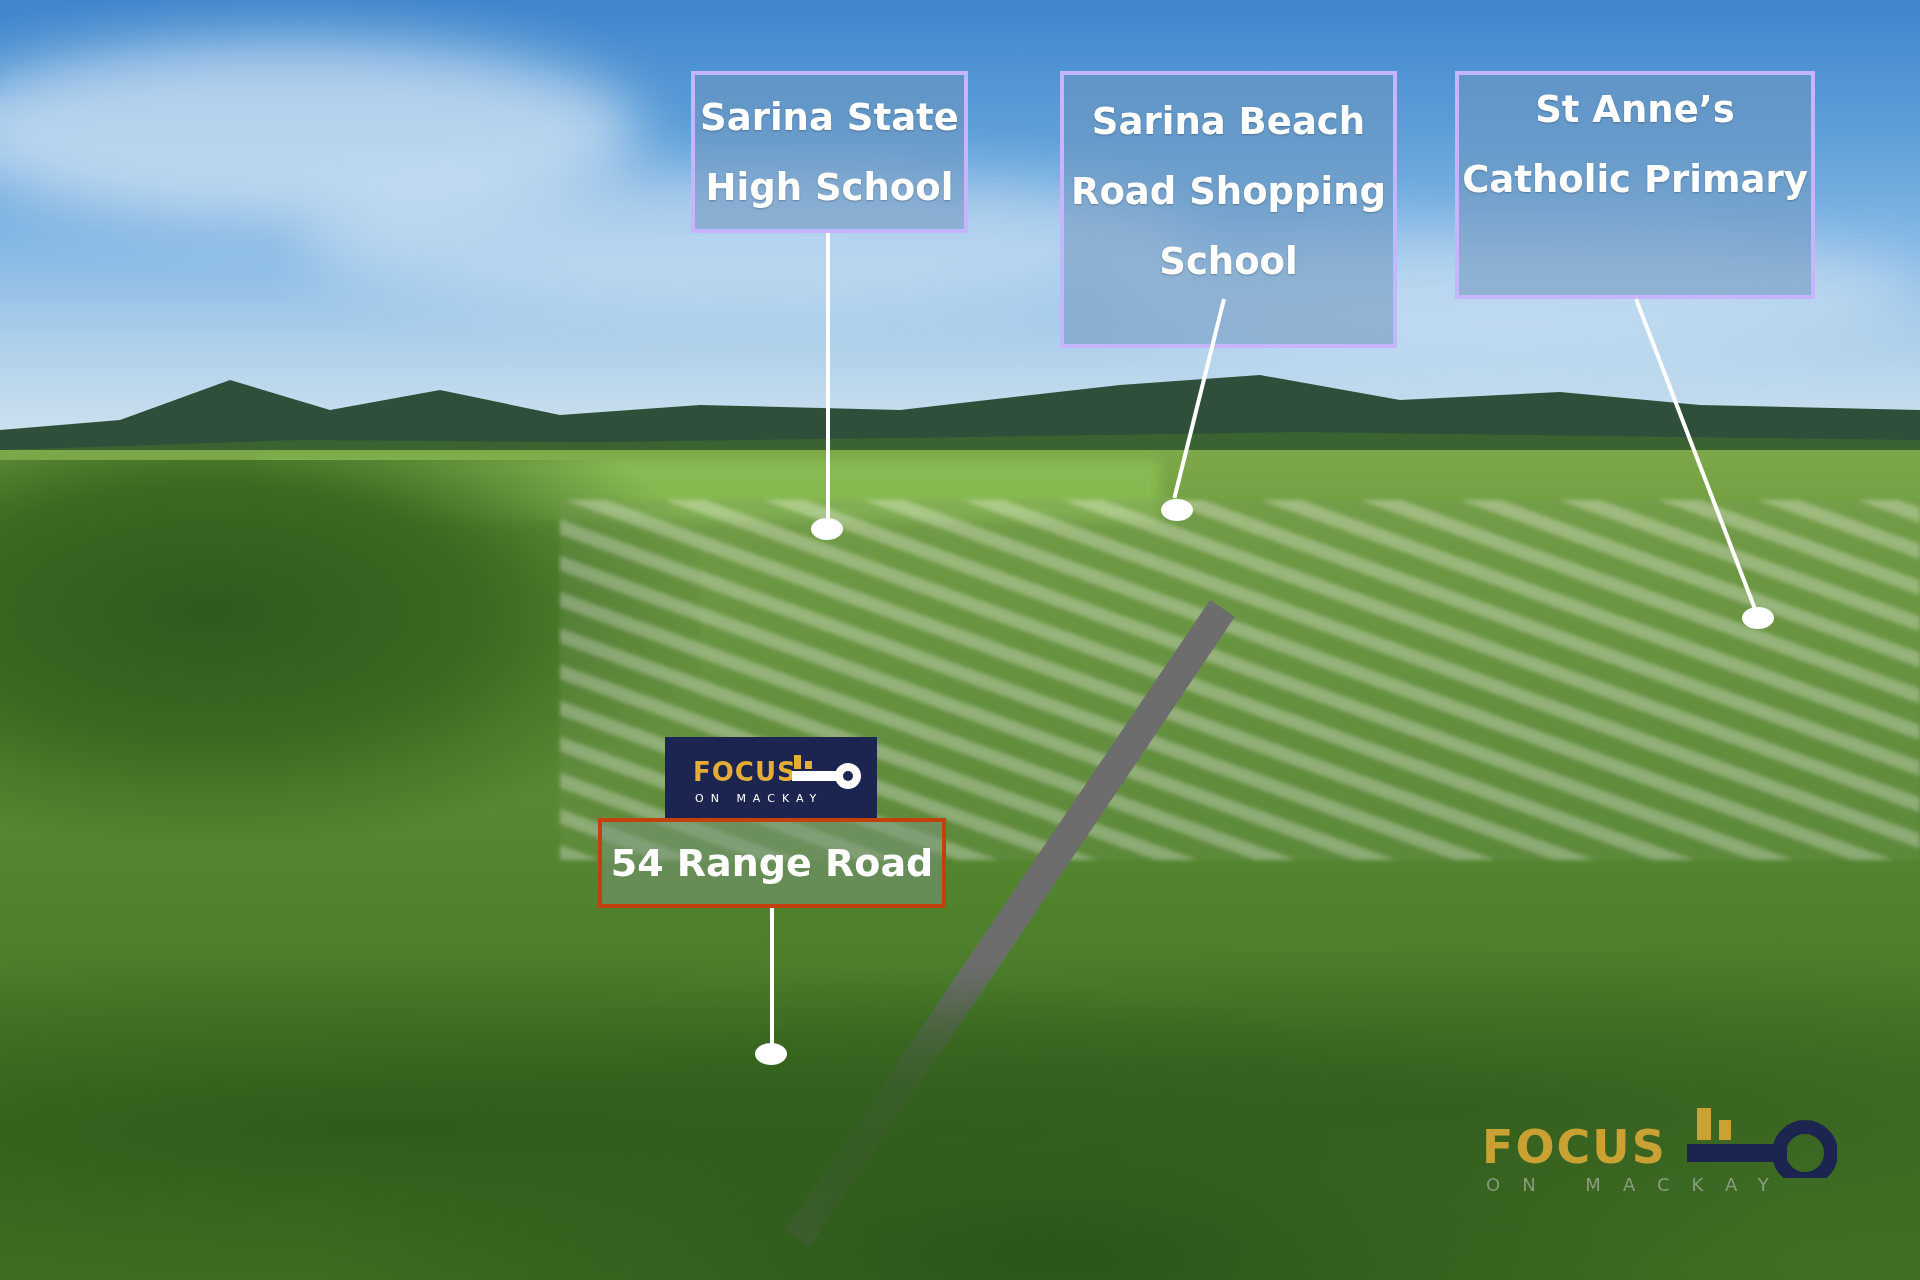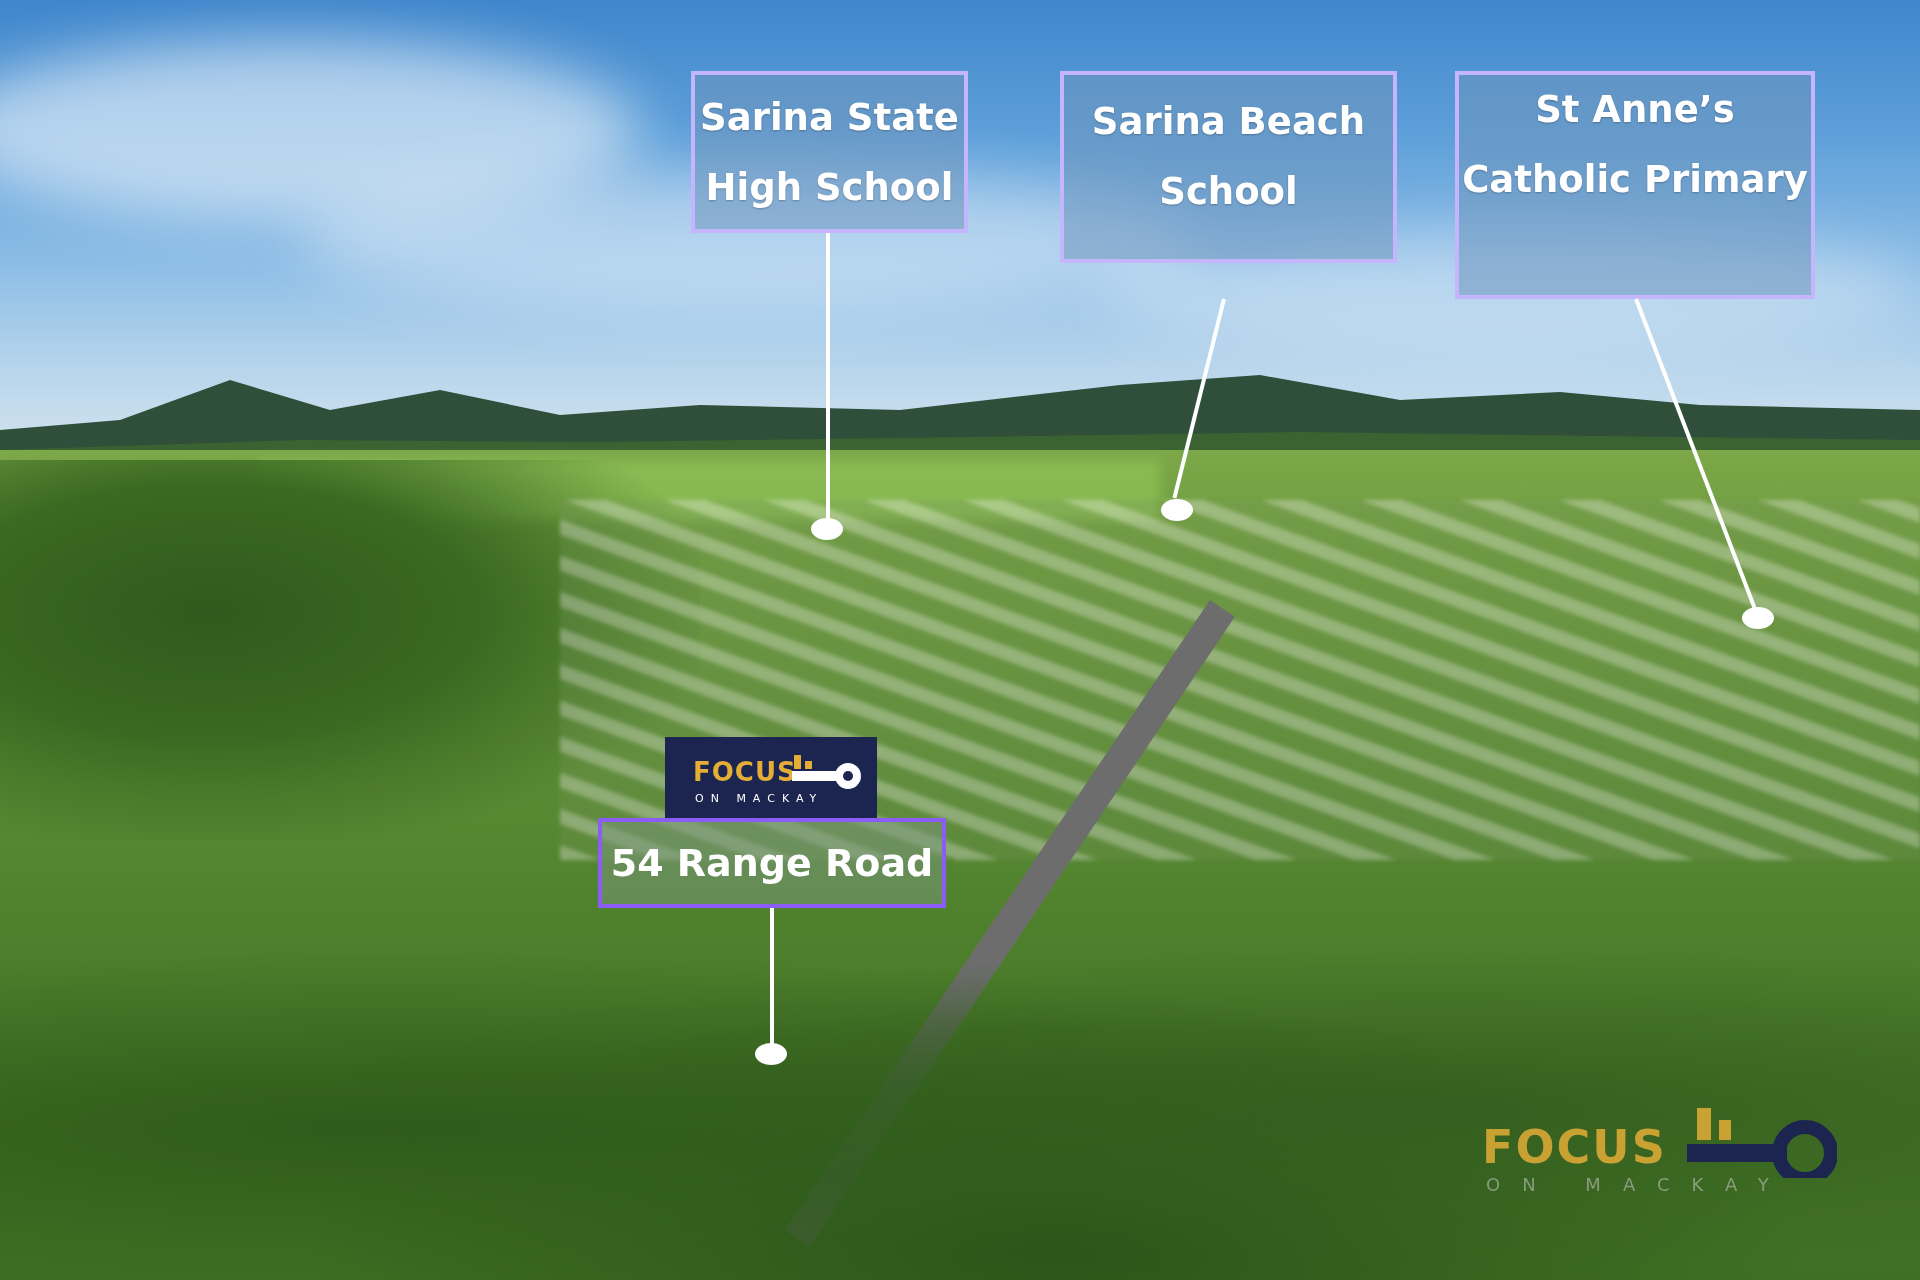--- a/index.html
+++ b/index.html
@@ -28,21 +28,21 @@
     font-size:37px;line-height:70px;text-align:center;box-sizing:border-box;
     text-shadow:0 1px 2px rgba(0,0,0,.25);}
   .callout .line{display:block;}
   .leader{position:absolute;background:#ffffff;width:4px;transform-origin:top center;}
   .pin{position:absolute;width:32px;height:22px;border-radius:50%;background:#ffffff;}
 
   .logo-box{position:absolute;left:665px;top:737px;width:212px;height:82px;background:#1c2550;}
   .logo-focus{position:absolute;left:28px;top:20px;color:#e3ad36;font-weight:bold;font-size:26px;letter-spacing:1px;}
   .logo-sub{position:absolute;left:30px;top:55px;color:#ffffff;font-size:11px;letter-spacing:7px;}
   .key{position:absolute;}
-  .address{position:absolute;left:598px;top:818px;width:348px;height:90px;border:4px solid #8b5cf6;box-sizing:border-box;
+  .address{position:absolute;left:598px;top:818px;width:348px;height:90px;border:4px solid #c2410c;box-sizing:border-box;
     background:rgba(120,150,120,.55);color:#fff;font-weight:bold;font-size:38px;line-height:82px;text-align:center;}
 
   .wm{position:absolute;left:1482px;top:1108px;width:380px;height:100px;}
   .wm-focus{position:absolute;left:0;top:12px;color:rgba(227,173,54,.85);font-weight:bold;font-size:46px;letter-spacing:2px;}
   .wm-sub{position:absolute;left:4px;top:66px;color:rgba(200,200,200,.55);font-size:18px;letter-spacing:22px;}
 </style>
 </head>
 <body>
 
 <div class="scene">
@@ -62,22 +62,23 @@
   <div class="trees-bottom"></div>
 </div>
 
 <div class="callout" style="left:691px;top:71px;width:277px;height:162px;padding-top:8px;">
   <span class="line">Sarina State</span>
   <span class="line">High School</span>
 </div>
 <div class="leader" style="left:826px;top:233px;height:290px;"></div>
 <div class="pin" style="left:811px;top:518px;"></div>
 
-<div class="callout" style="left:1060px;top:71px;width:337px;height:192px;padding-top:12px;">
+<div class="callout" style="left:1060px;top:71px;width:337px;height:277px;padding-top:12px;">
   <span class="line">Sarina Beach</span>
+  <span class="line">Road Shopping</span>
   <span class="line">School</span>
 </div>
 <div class="leader" style="left:1222px;top:299px;height:205px;transform:rotate(14deg);"></div>
 <div class="pin" style="left:1161px;top:499px;"></div>
 
 <div class="callout" style="left:1455px;top:71px;width:360px;height:228px;">
   <span class="line">St Anne’s</span>
   <span class="line">Catholic Primary</span>
 </div>
 <div class="leader" style="left:1634px;top:299px;height:335px;transform:rotate(-21deg);"></div>

